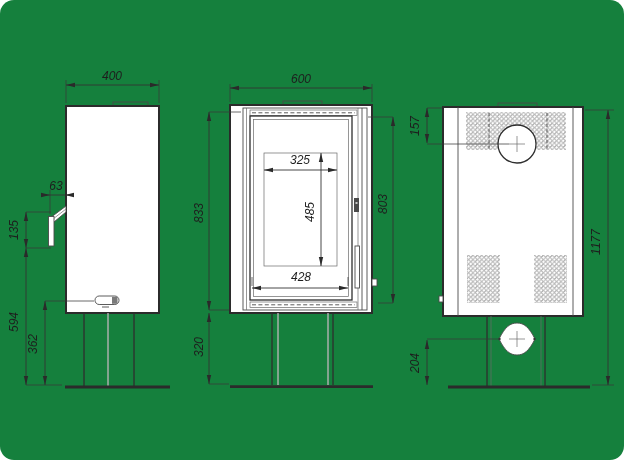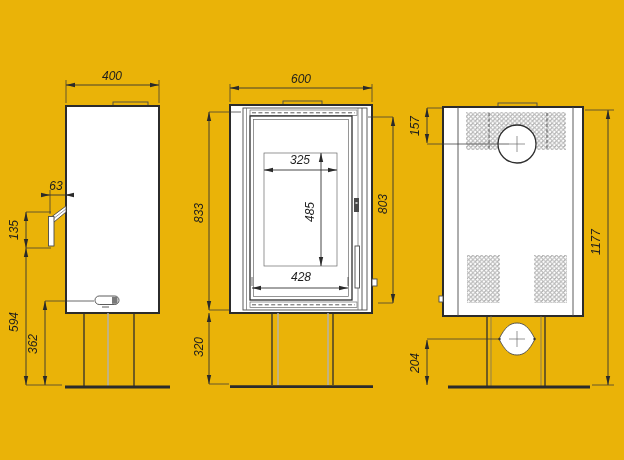--- a/index.html
+++ b/index.html
@@ -1,16 +1,16 @@
 <!DOCTYPE html>
 <html><head>
 <meta charset="utf-8">
 <style>
   html,body{margin:0;padding:0;background:#ffffff;}
-  .page{width:624px;height:460px;background:#eab308;position:relative;overflow:hidden;}
+  .page{width:624px;height:460px;background:#15803d;position:relative;overflow:hidden;border-radius:14px;}
   svg{display:block;}
   .heavy{stroke:#2b2b2b;stroke-width:2;fill:none;stroke-linecap:square;}
   .floor{stroke:#2b2b2b;stroke-width:2.8;fill:none;stroke-linecap:butt;}
   .mid{stroke:#2e2e2e;stroke-width:1.3;fill:none;}
   .thin{stroke:#4a4a4a;stroke-width:0.9;fill:none;}
   .hair{stroke:#6a6a6a;stroke-width:0.7;fill:none;}
   .grayline{stroke:#b3b3b3;stroke-width:1.4;fill:none;}
   .dimline{stroke:#333333;stroke-width:0.9;fill:none;}
   .ext{stroke:#3a3a3a;stroke-width:0.75;fill:none;}
   .dashv{stroke:#555555;stroke-width:1;fill:none;stroke-dasharray:3.2,2.2;}

